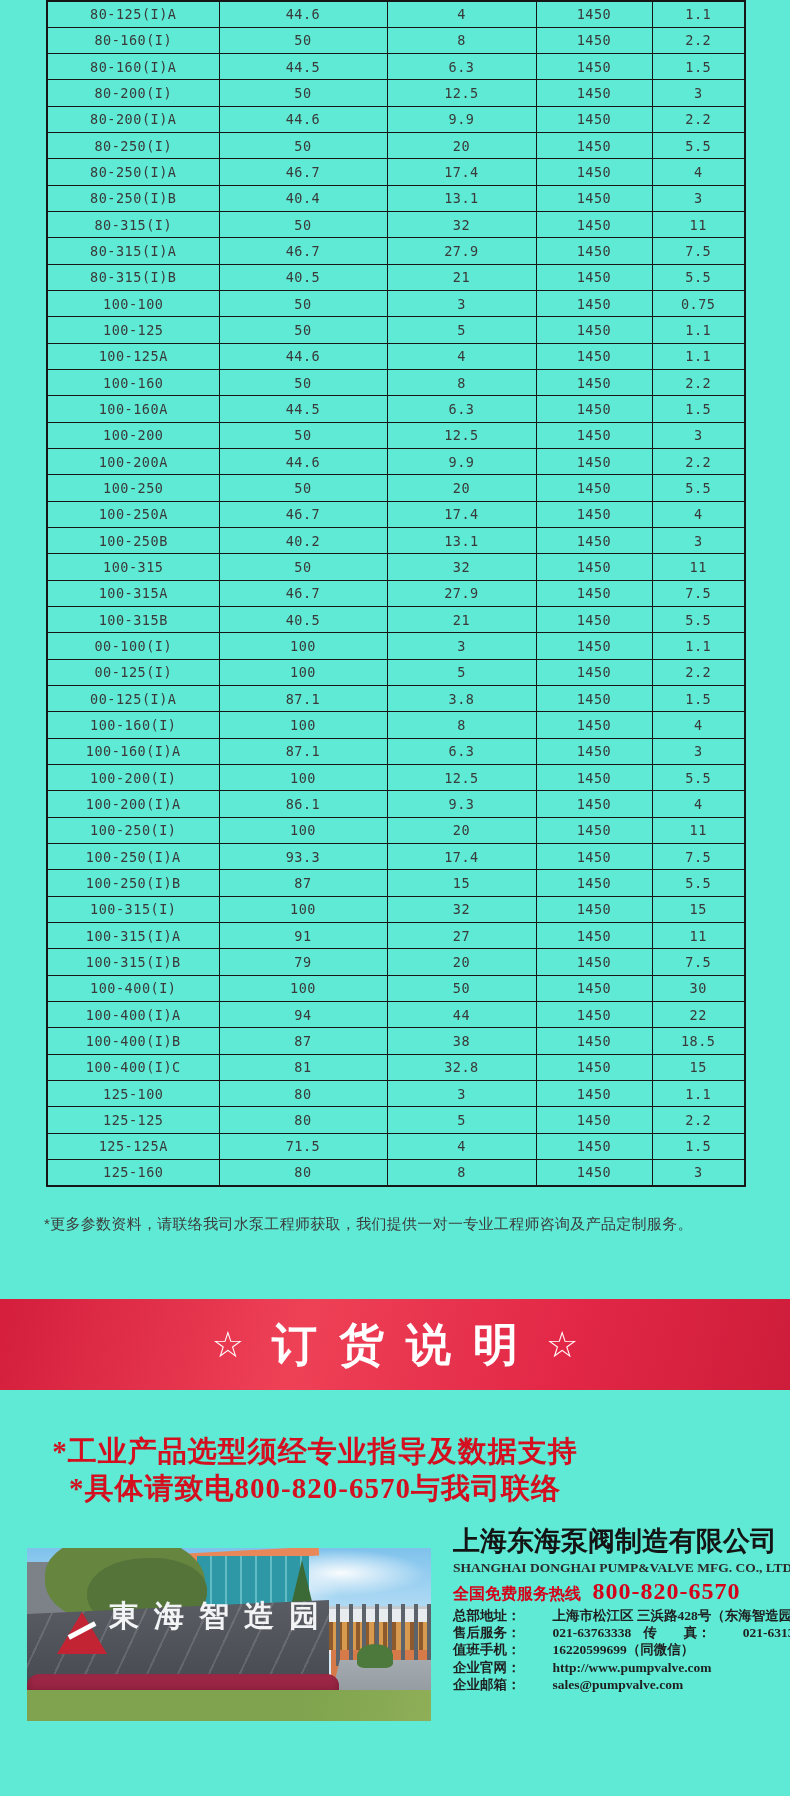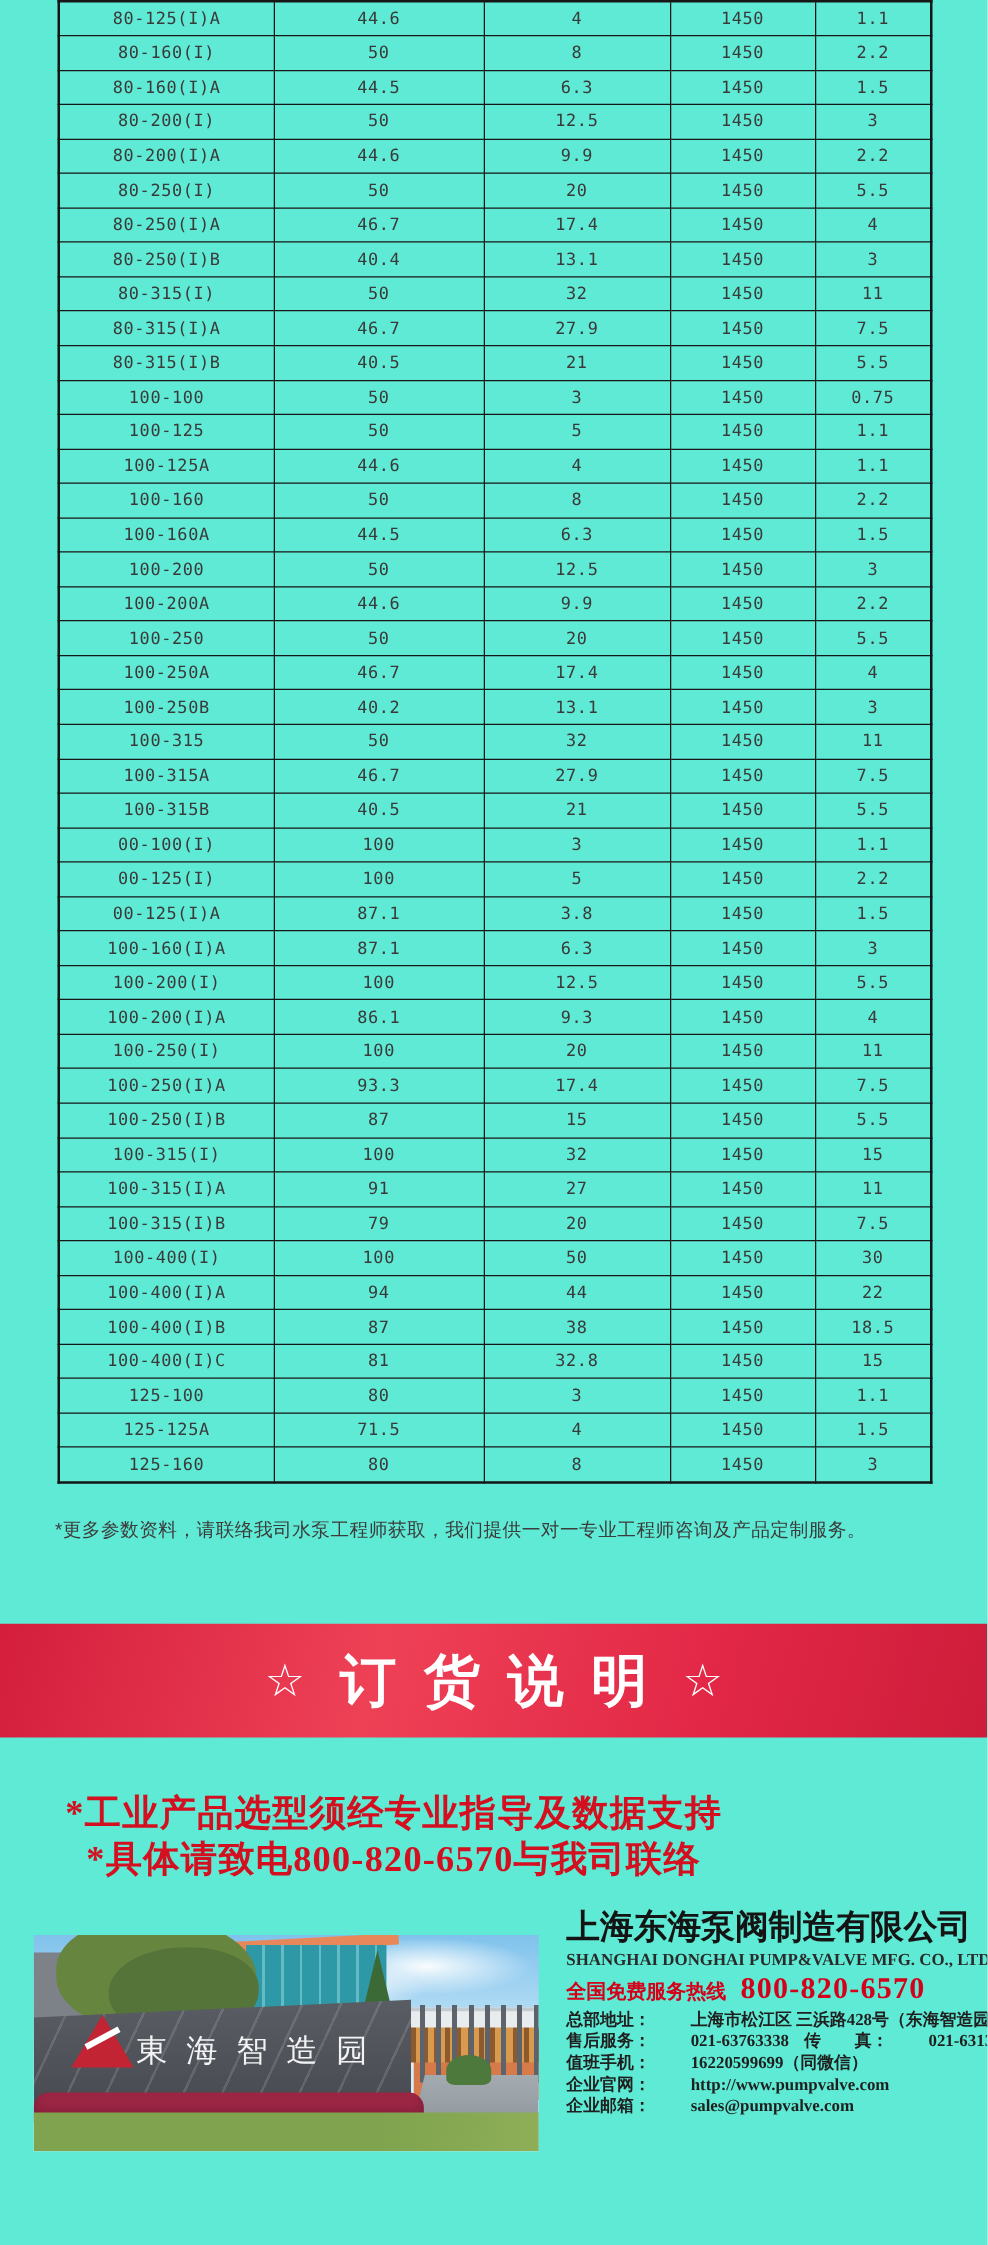--- a/index.html
+++ b/index.html
@@ -54,21 +54,21 @@
   .ph-drive { left:298px; top:112px; width:106px; height:61px;
     background:linear-gradient(#a4abb0,#878e93); clip-path:polygon(14% 0,100% 0,100% 100%,0 100%); }
   .ph-palm { left:330px; top:96px; width:36px; height:24px; background:#4d7a3c; border-radius:50% 50% 20% 20%; }
   .ph-wall { left:0; top:50px; width:302px; height:94px;
     clip-path:polygon(0 17%,100% 2%,100% 88%,0 100%);
     background:repeating-linear-gradient(115deg, rgba(255,255,255,0.13) 0 2px, rgba(255,255,255,0) 2px 28px),
                linear-gradient(#5a5d64,#46494f); }
   .ph-logo { left:30px; top:64px; width:0; height:0;
     border-left:25px solid transparent; border-right:25px solid transparent; border-bottom:42px solid #c32433; }
   .ph-logo-cut { left:40px; top:80px; width:30px; height:5px; background:#ffffff; transform:rotate(-28deg); }
-  .ph-sign-text { left:82px; top:76px; color:#f2f3f4; font-size:25px; font-weight:400;
+  .ph-sign-text { left:82px; top:48px; color:#f2f3f4; font-size:30px; font-weight:700;
     letter-spacing:15px; font-family:"Liberation Serif", serif; white-space:nowrap; }
   .ph-flowers { left:0; top:126px; width:312px; height:24px; background:#9c2745;
     border-radius:12px 12px 0 0;
     box-shadow:inset 0 -8px 10px #7c1c36; }
   .ph-lawn { left:0; top:142px; width:404px; height:31px;
     background:linear-gradient(100deg,#7fa34e 0 68%,#8fae58); }
 
   .company { position:absolute; left:453px; top:1526px; width:335px; }
   .company-name { font-size:27px; font-weight:900; color:#141414; line-height:31px; white-space:nowrap; }
   .company-en { margin-top:3px; font-size:13.5px; font-weight:700; color:#2a2a2a; line-height:16px;
@@ -279,20 +279,27 @@
           <td>2.2</td>
         </tr>
         <tr>
           <td>00-125(I)A</td>
           <td>87.1</td>
           <td>3.8</td>
           <td>1450</td>
           <td>1.5</td>
         </tr>
         <tr>
+          <td>100-160(I)</td>
+          <td>100</td>
+          <td>8</td>
+          <td>1450</td>
+          <td>4</td>
+        </tr>
+        <tr>
           <td>100-160(I)A</td>
           <td>87.1</td>
           <td>6.3</td>
           <td>1450</td>
           <td>3</td>
         </tr>
         <tr>
           <td>100-200(I)</td>
           <td>100</td>
           <td>12.5</td>
@@ -375,20 +382,27 @@
           <td>32.8</td>
           <td>1450</td>
           <td>15</td>
         </tr>
         <tr>
           <td>125-100</td>
           <td>80</td>
           <td>3</td>
           <td>1450</td>
           <td>1.1</td>
+        </tr>
+        <tr>
+          <td>125-125</td>
+          <td>80</td>
+          <td>5</td>
+          <td>1450</td>
+          <td>2.2</td>
         </tr>
         <tr>
           <td>125-125A</td>
           <td>71.5</td>
           <td>4</td>
           <td>1450</td>
           <td>1.5</td>
         </tr>
         <tr>
           <td>125-160</td>

